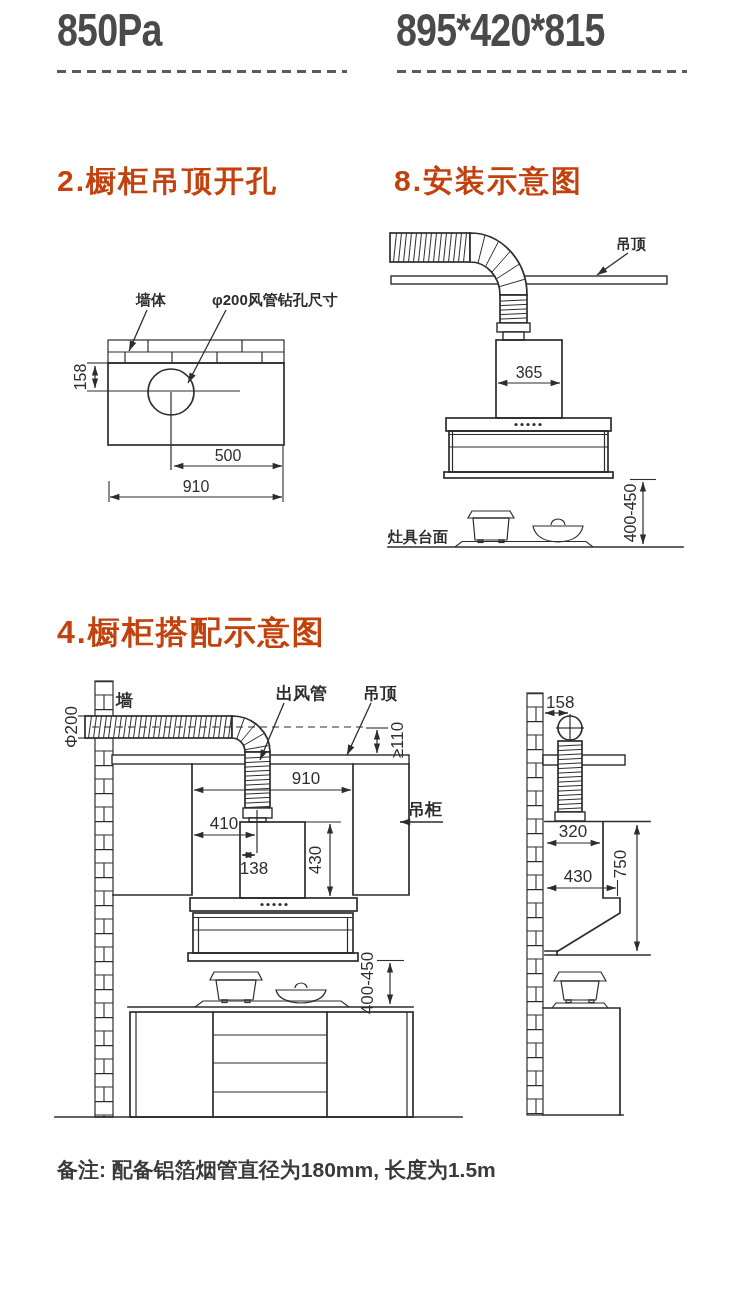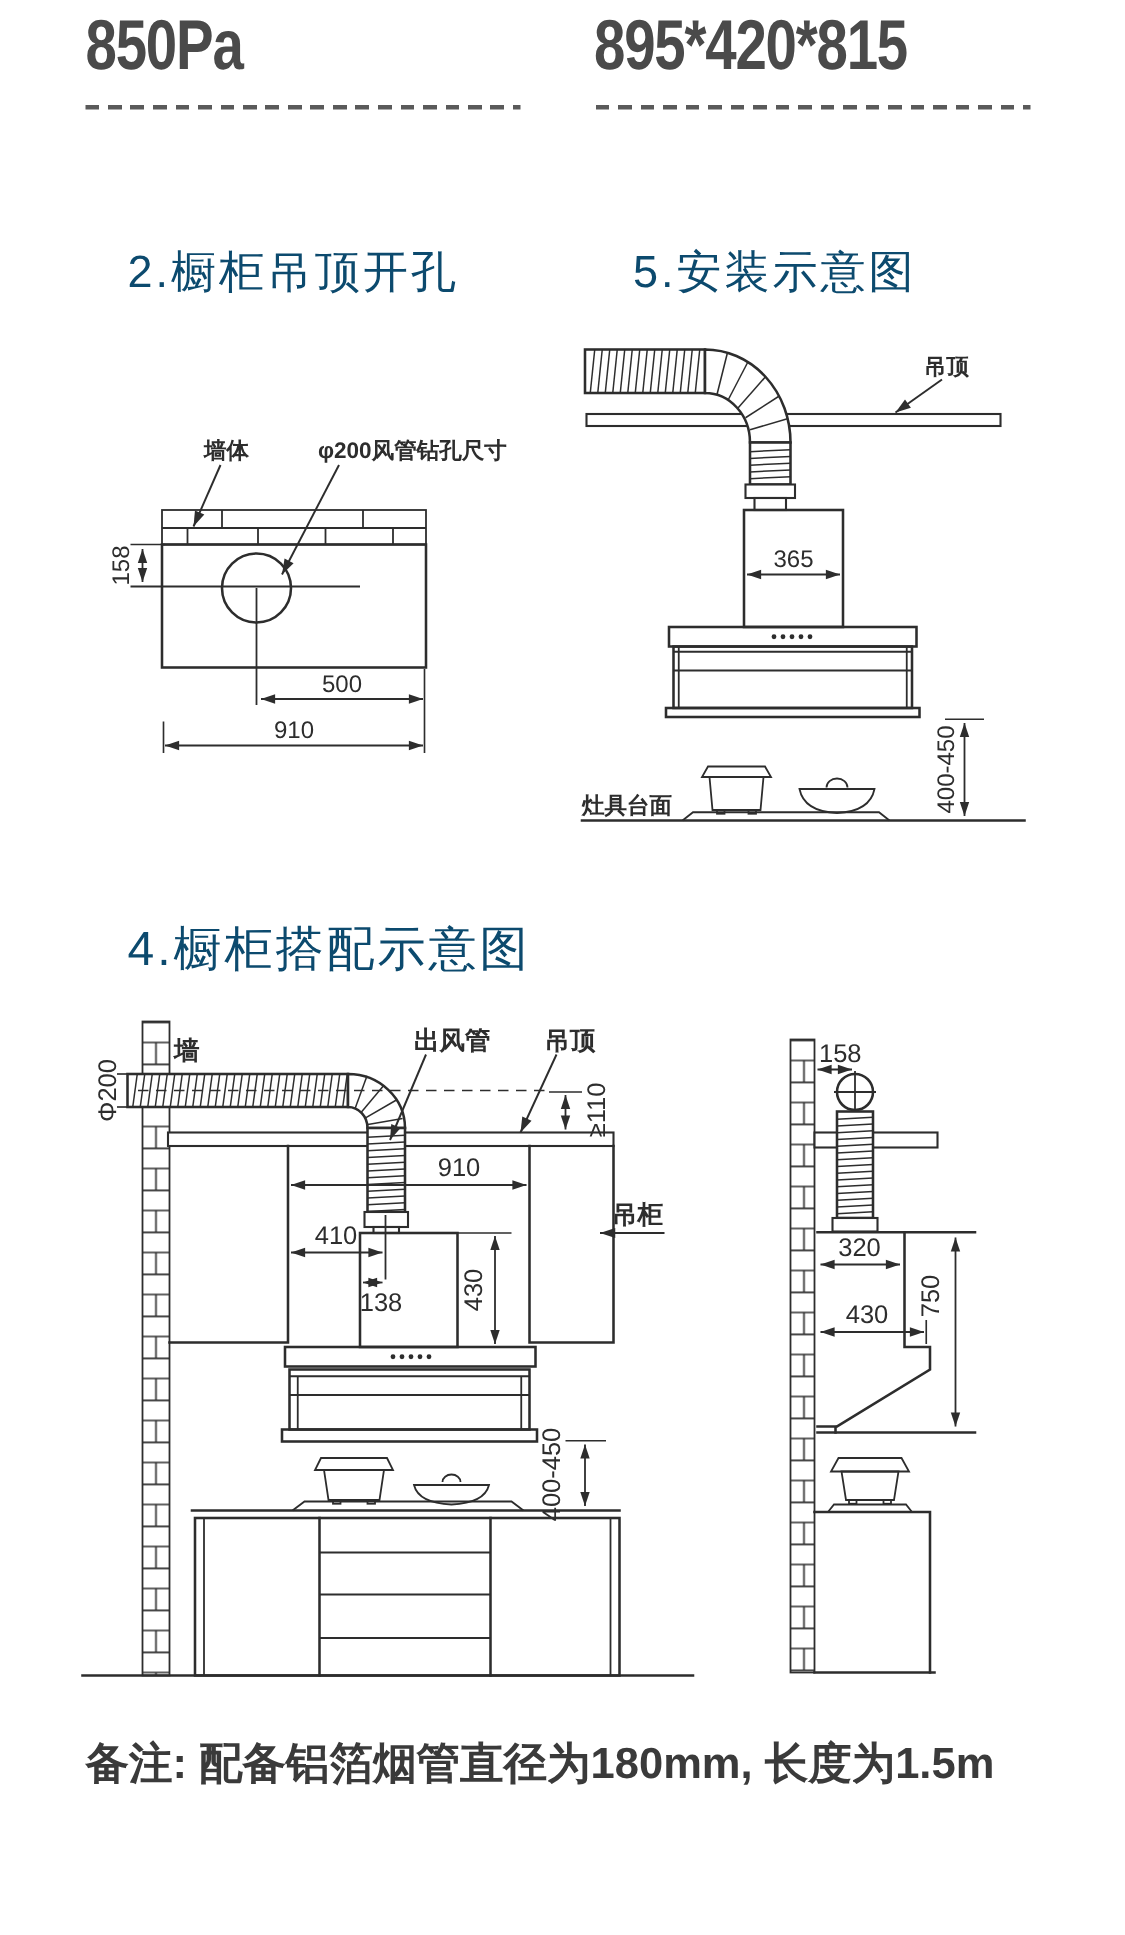--- a/index.html
+++ b/index.html
@@ -2,23 +2,23 @@
 <html><head>
 <meta charset="utf-8">
 <style>
   html,body{margin:0;padding:0;}
   body{width:750px;height:1290px;background:#ffffff;position:relative;
        font-family:"Liberation Sans", sans-serif;-webkit-font-smoothing:antialiased;}
   .abs{position:absolute;}
   .hnum{font-weight:bold;font-size:47px;color:#4a4a4a;letter-spacing:-1px;
         transform:scaleX(0.8);transform-origin:left center;white-space:nowrap;}
   .dashline{height:3px;background:repeating-linear-gradient(90deg,#5a5a5a 0 9px,transparent 9px 15px);}
-  .stitle{font-weight:400;font-size:30px;color:#0c4a6e;letter-spacing:2px;white-space:nowrap;margin-left:28px;}
+  .stitle{font-weight:700;font-size:30px;color:#c2410c;letter-spacing:2px;white-space:nowrap;}
   .stitle4{font-size:32px;}
-  .note{font-weight:700;font-size:29px;color:#3a3a3a;white-space:nowrap;text-align:center;}
+  .note{font-weight:700;font-size:21px;color:#3a3a3a;white-space:nowrap;text-align:center;}
   svg{position:absolute;left:0;top:0;}
   .ln{stroke:#2d2d2d;stroke-width:1.7;fill:none;stroke-linecap:square;}
   .lnt{stroke:#2d2d2d;stroke-width:1.2;fill:none;}
   .wf{fill:#ffffff;stroke:#2d2d2d;stroke-width:1.7;}
   .wft{fill:#ffffff;stroke:#2d2d2d;stroke-width:1.4;}
   .dim{stroke:#2d2d2d;stroke-width:1.2;fill:none;marker-start:url(#arr);marker-end:url(#arr);}
   .ptr{stroke:#2d2d2d;stroke-width:1.3;fill:none;marker-end:url(#arr);}
   .ext{stroke:#2d2d2d;stroke-width:1.1;fill:none;}
   .corr line{stroke:#2d2d2d;stroke-width:1;}
   .dash{stroke:#2d2d2d;stroke-width:1;stroke-dasharray:7 5;fill:none;}
@@ -31,21 +31,21 @@
 </style>
 </head>
 <body>
 
 <div class="abs hnum" style="left:57px;top:2px;">850Pa</div>
 <div class="abs hnum" style="left:396px;top:2px;">895*420*815</div>
 <div class="abs dashline" style="left:57px;top:70px;width:290px;"></div>
 <div class="abs dashline" style="left:397px;top:70px;width:290px;"></div>
 
 <div class="abs stitle" style="left:57px;top:161px;">2.橱柜吊顶开孔</div>
-<div class="abs stitle" style="left:394px;top:161px;">5.安装示意图</div>
+<div class="abs stitle" style="left:394px;top:161px;">8.安装示意图</div>
 <div class="abs stitle stitle4" style="left:57px;top:611px;text-align:center;">4.橱柜搭配示意图</div>
 
 <div class="abs note" style="left:57px;top:1156px;">备注: 配备铝箔烟管直径为180mm, 长度为1.5m</div>
 
 <svg width="750" height="1290" viewBox="0 0 750 1290">
   <defs>
     <marker id="arr" viewBox="0 0 10 7" refX="9.3" refY="3.5" markerWidth="9" markerHeight="6.3" orient="auto-start-reverse">
       <path d="M0.6,0.6 L9.3,3.5 L0.6,6.4 Z" fill="#2d2d2d"></path>
     </marker>
     <pattern id="brickL" x="95" y="681" width="18" height="28" patternUnits="userSpaceOnUse">

